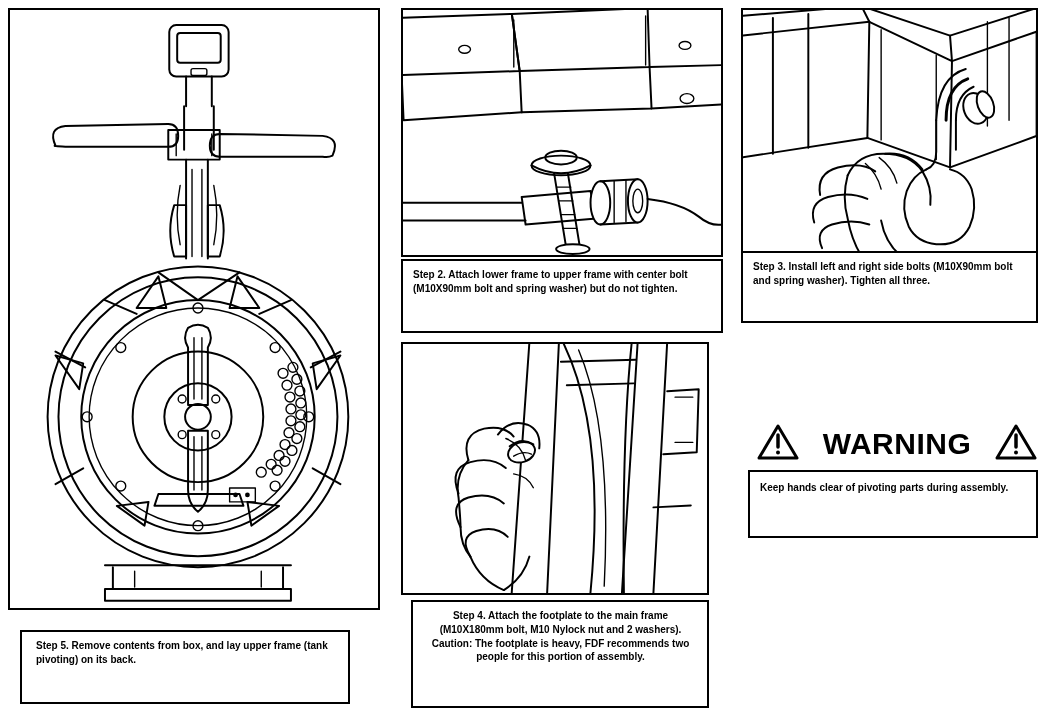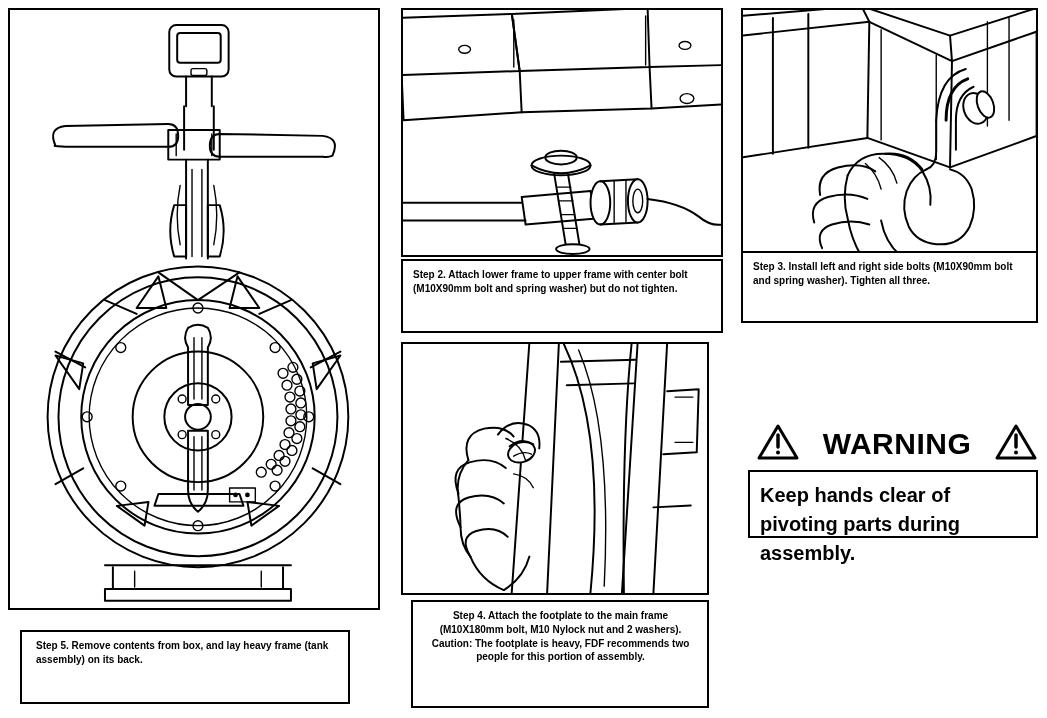--- a/index.html
+++ b/index.html
@@ -71,21 +71,21 @@
     color: #000;
   }
   .warn-tri { width: 42px; height: 38px; }
   #warning-box {
     position: absolute;
     left: 748px; top: 470px;
     width: 290px; height: 68px;
     border: 2px solid #000;
     box-sizing: border-box;
     padding: 9px 10px;
-    font-size: 20px;
+    font-size: 10px;
     font-weight: bold;
     line-height: 1.45;
   }
   svg { display: block; }
   .ln { fill: none; stroke: #000; stroke-width: 2; stroke-linecap: round; stroke-linejoin: round; }
   .ln-thin { fill: none; stroke: #000; stroke-width: 1.4; stroke-linecap: round; stroke-linejoin: round; }
   .ln-thick { fill: none; stroke: #000; stroke-width: 3; stroke-linecap: round; stroke-linejoin: round; }
   .fillwhite { fill: #fff; stroke: #000; stroke-width: 2; }
   .fillblack { fill: #000; stroke: none; }
 </style>
@@ -183,21 +183,21 @@
       <path class="ln-thin" d="M126 566 L126 582 M254 566 L254 582"></path>
 
       <path class="ln-thin" d="M222 482 l26 0 l0 14 l-26 0 z"></path>
       <circle cx="228" cy="489" r="2.4" class="fillblack"></circle>
       <circle cx="240" cy="489" r="2.4" class="fillblack"></circle>
     </svg>
   </div>
 
   <div class="caption" id="caption-1">
     <span class="step-label">Step 5.</span>
-    <span class="step-text">Remove contents from box, and lay heavy frame (tank assembly) on its back.</span>
+    <span class="step-text">Remove contents from box, and lay upper frame (tank pivoting) on its back.</span>
   </div>
 
   <div class="panel" id="panel-2">
     <svg viewBox="0 0 322 249" width="318" height="245">
 
       <path class="ln" d="M-2 8 L110 4 L118 62 L-2 66"></path>
       <path class="ln" d="M110 4 L248 -2 L250 58 L118 62 Z"></path>
       <path class="ln" d="M248 -2 L324 -4"></path>
       <path class="ln" d="M250 58 L324 56"></path>
       <path class="ln" d="M118 62 L120 104 L252 100 L250 58"></path>

